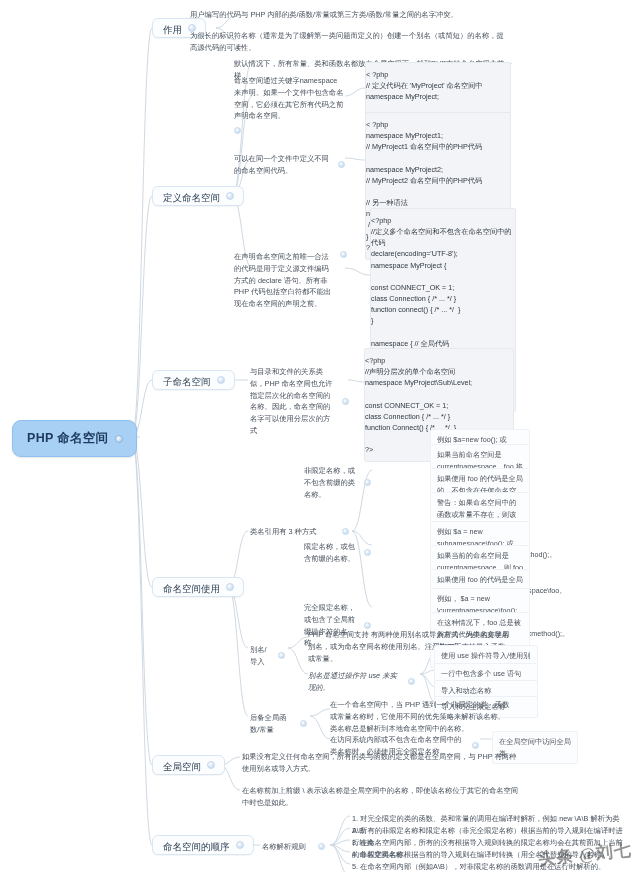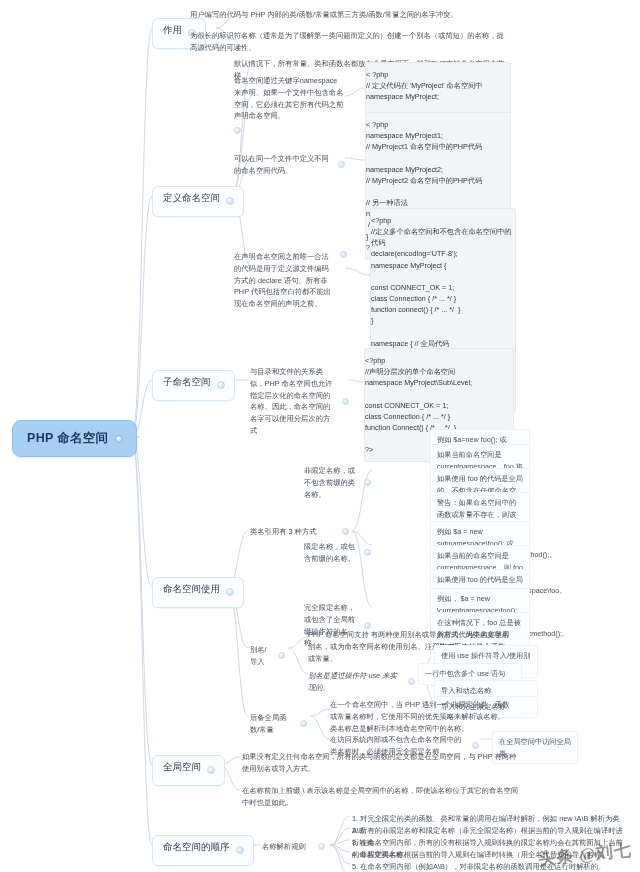--- a/index.html
+++ b/index.html
@@ -33,22 +33,22 @@
     letter-spacing: .3px;
   }
 
   
   .l1 {
     background: #fbfdff;
     border: 1px solid #d8e6f4;
     border-radius: 6px;
     color: #2c3e50;
     font-size: 9.5px;
-    padding: 5px 9px 11px 10px;
-    display: flex; align-items: flex-end; gap: 6px;
+    padding: 5px 9px 0 10px;
+    display: flex; align-items: flex-start; gap: 6px;
     white-space: nowrap;
     box-shadow: 0 1px 1px rgba(0,0,0,.04);
   }
 
   
   .txt {
     color: #454f5b;
     font-size: 7.3px;
     line-height: 1.62;
     padding: 3px 5px 3px 4px;
@@ -313,21 +313,21 @@
     <span class="dot sm"></span>
   </div>
   <div class="node txt" style="left:304px; top:626px; width:212px;">
     <span class="body">PHP 命名空间支持 有两种使用别名或导入方式：为类名称使用别名，或为命名空间名称使用别名。注意PHP不支持导入函数或常量。</span>
   </div>
   <div class="node txt mid" style="left:304px; top:667px; width:116px;font-style:italic;">
     <span class="body">别名是通过操作符 use 来实现的。</span>
     <span class="dot sm"></span>
   </div>
   <div class="node panel" style="left:434px; top:645px; width:104px;">使用 use 操作符导入/使用别名</div>
-  <div class="node panel" style="left:418px; top:663px; width:104px;">一行中包含多个 use 语句</div>
+  <div class="node panel" style="left:434px; top:663px; width:104px;">一行中包含多个 use 语句</div>
   <div class="node panel" style="left:434px; top:680px; width:104px;">导入和动态名称</div>
   <div class="node panel" style="left:434px; top:696px; width:104px;">导入和完全限定名称</div>
 
   <div class="node txt mid" style="left:246px; top:709px; width:66px;">
     <span class="body">后备全局函数/常量</span>
     <span class="dot sm"></span>
   </div>
   <div class="node txt" style="left:326px; top:696px; width:190px;">
     <span class="body">在一个命名空间中，当 PHP 遇到一个非限定的类、函数或常量名称时，它使用不同的优先策略来解析该名称。类名称总是解析到本地命名空间中的名称。</span>
   </div>

